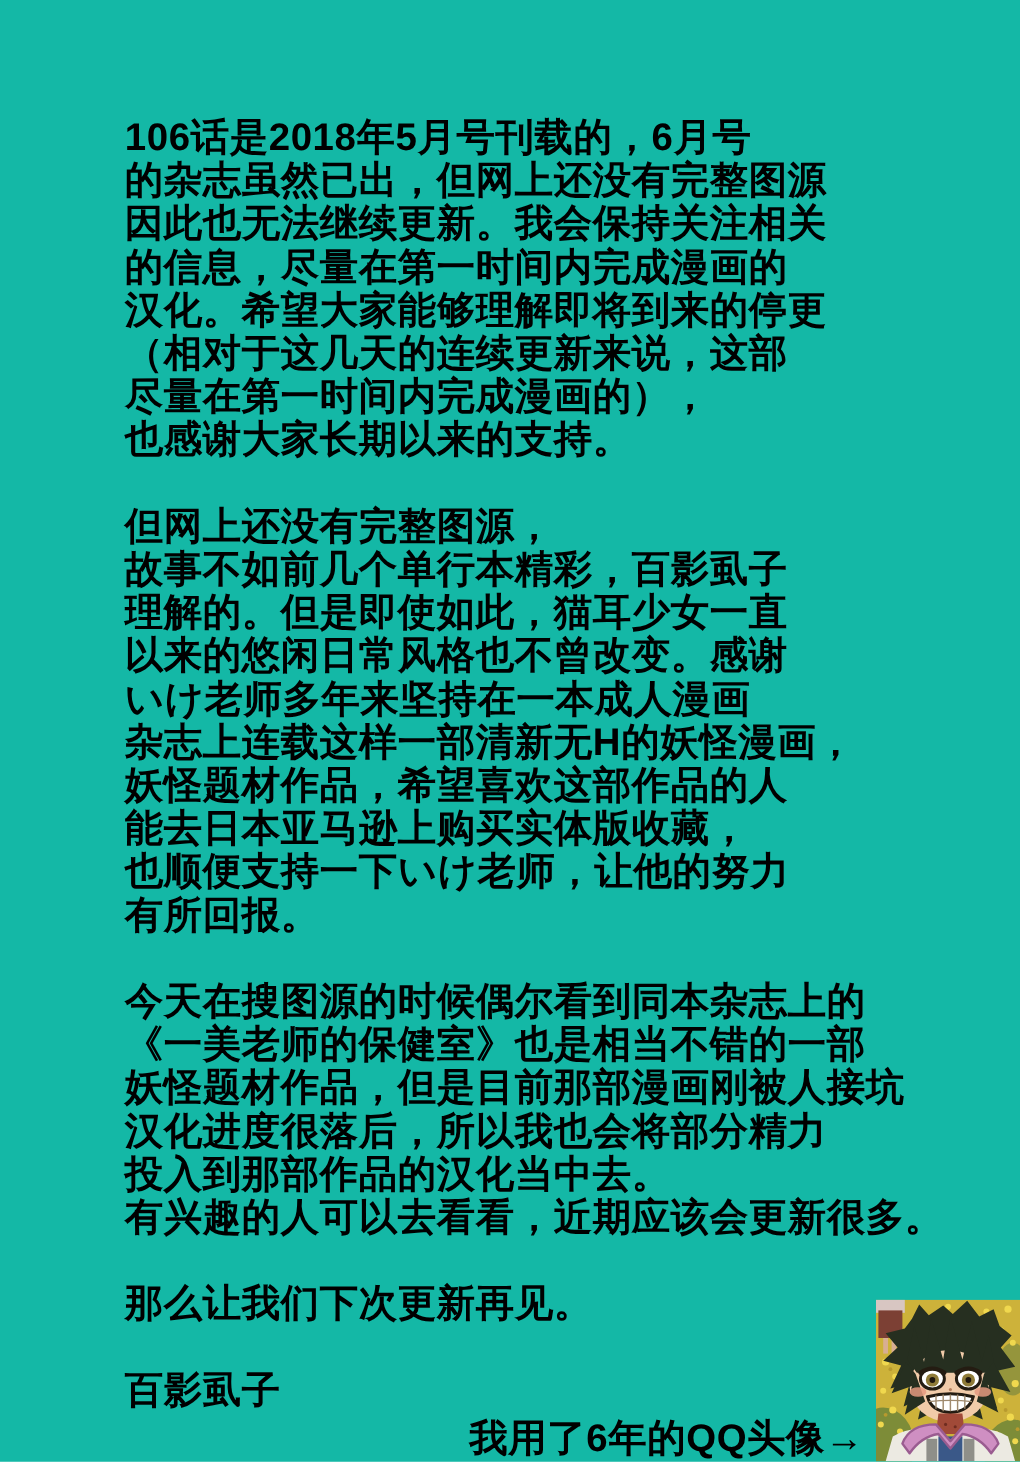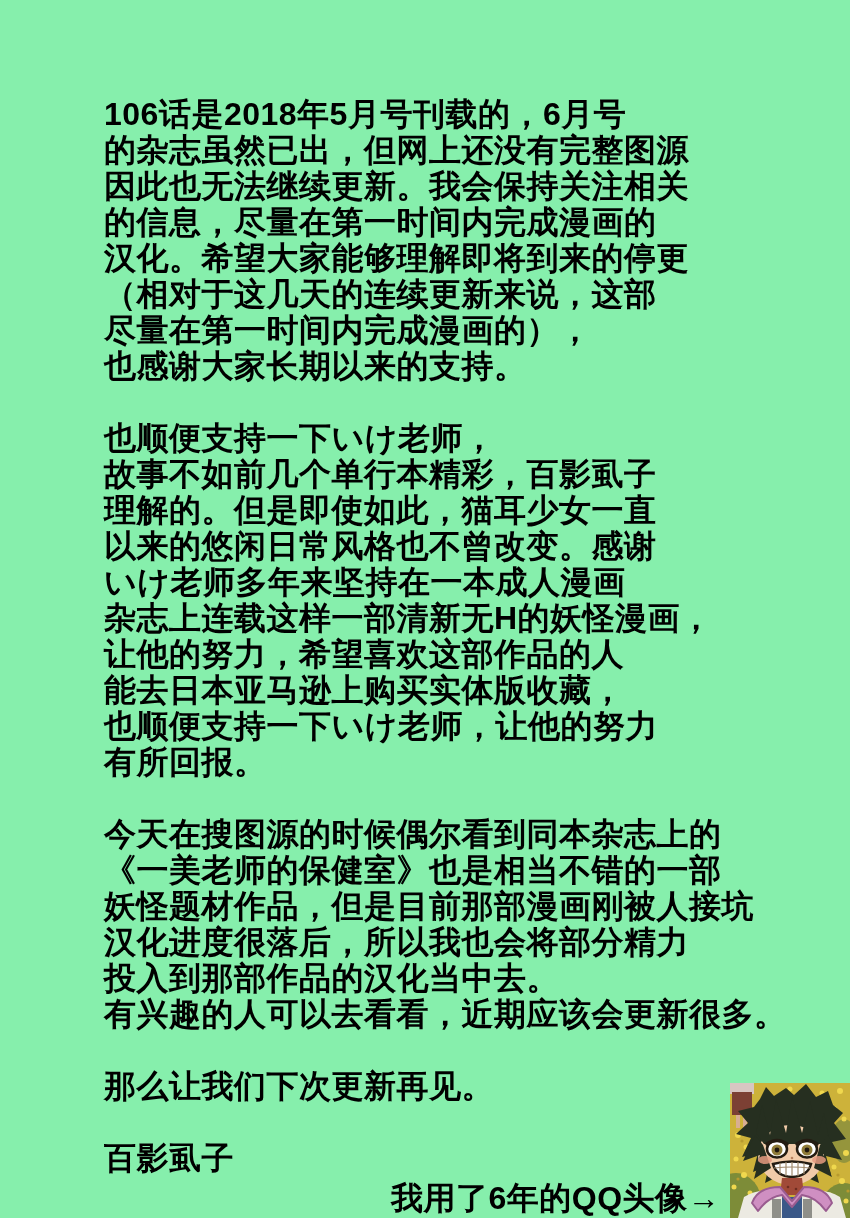--- a/index.html
+++ b/index.html
@@ -5,21 +5,21 @@
   html, body { margin: 0; padding: 0; }
   body {
     width: 850px; height: 1218px;
     background: #ffffff;
     font-family: "Liberation Sans", sans-serif;
     overflow: hidden;
   }
   .page {
     position: relative;
     width: 850px; height: 1218px;
-    background: #86efac;
+    background: #14b8a6;
     overflow: hidden;
   }
   .text-block {
     position: absolute;
     left: 104px; top: 96px;
     width: 700px;
     color: #000000;
     font-size: 32px;
     line-height: 36px;
     font-weight: bold;
@@ -57,27 +57,27 @@
         <div class="line">106话是2018年5月号刊载的，6月号</div>
         <div class="line">的杂志虽然已出，但网上还没有完整图源</div>
         <div class="line">因此也无法继续更新。我会保持关注相关</div>
         <div class="line">的信息，尽量在第一时间内完成漫画的</div>
         <div class="line">汉化。希望大家能够理解即将到来的停更</div>
         <div class="line">（相对于这几天的连续更新来说，这部</div>
         <div class="line">尽量在第一时间内完成漫画的），</div>
         <div class="line">也感谢大家长期以来的支持。</div>
       </div>
     <div class="para">
-        <div class="line">也顺便支持一下いけ老师，</div>
+        <div class="line">但网上还没有完整图源，</div>
         <div class="line">故事不如前几个单行本精彩，百影虱子</div>
         <div class="line">理解的。但是即使如此，猫耳少女一直</div>
         <div class="line">以来的悠闲日常风格也不曾改变。感谢</div>
         <div class="line">いけ老师多年来坚持在一本成人漫画</div>
         <div class="line">杂志上连载这样一部清新无H的妖怪漫画，</div>
-        <div class="line">让他的努力，希望喜欢这部作品的人</div>
+        <div class="line">妖怪题材作品，希望喜欢这部作品的人</div>
         <div class="line">能去日本亚马逊上购买实体版收藏，</div>
         <div class="line">也顺便支持一下いけ老师，让他的努力</div>
         <div class="line">有所回报。</div>
       </div>
     <div class="para">
         <div class="line">今天在搜图源的时候偶尔看到同本杂志上的</div>
         <div class="line">《一美老师的保健室》也是相当不错的一部</div>
         <div class="line">妖怪题材作品，但是目前那部漫画刚被人接坑</div>
         <div class="line">汉化进度很落后，所以我也会将部分精力</div>
         <div class="line">投入到那部作品的汉化当中去。</div>

